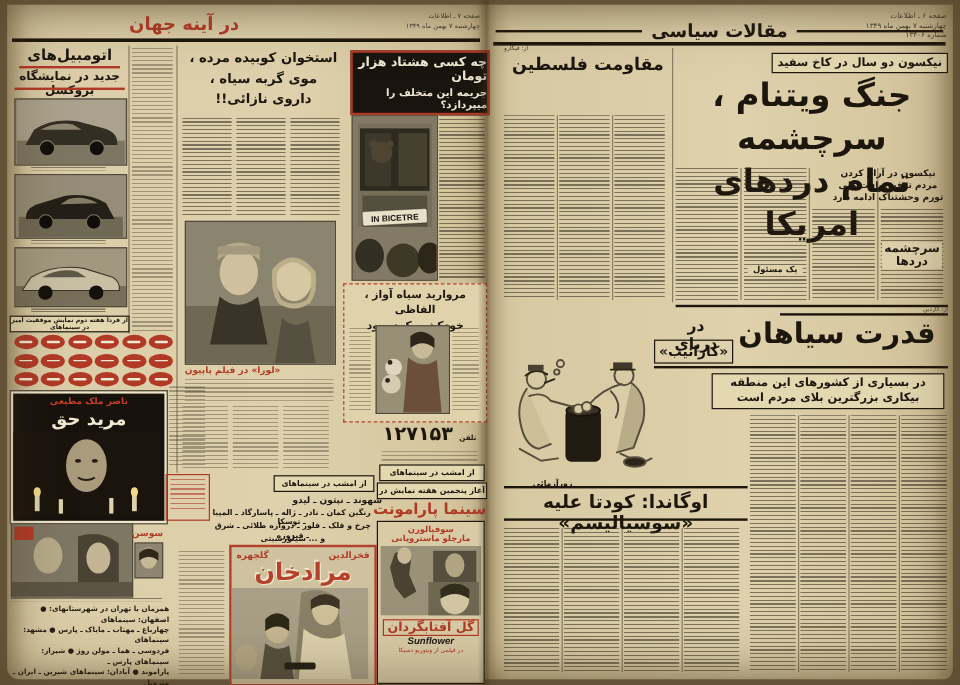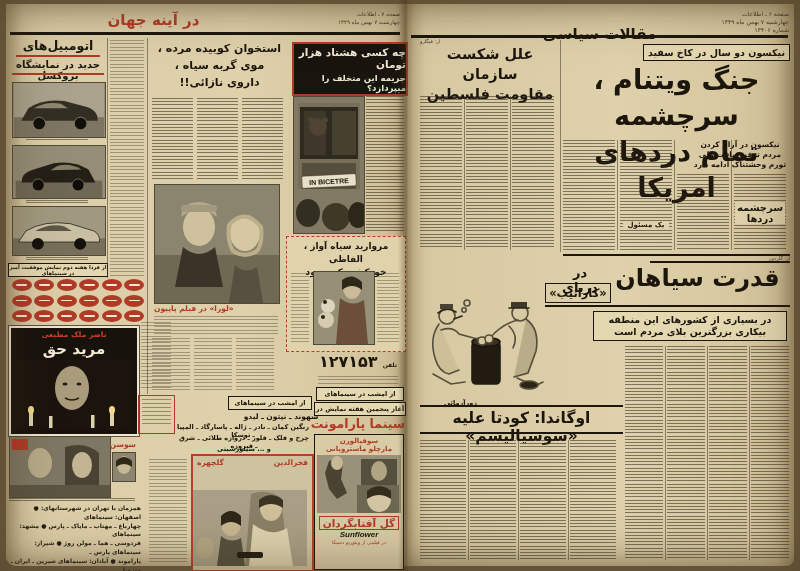--- a/index.html
+++ b/index.html
@@ -30,30 +30,29 @@
 <body>
 
 <div class="page right">
 
   <div class="abs rtl" style="right:5px;top:6px;width:120px;text-align:right;font-size:6px;line-height:8px;color:#40382b;">
     <div>صفحه ۶ ـ اطلاعات</div>
     <div>چهارشنبه ۷ بهمن ماه ۱۳۴۹</div>
     <div>شماره ۱۳۴۰۶</div>
   </div>
 
-  <div class="abs" style="left:8px;right:8px;top:13px;display:flex;align-items:center;gap:8px;direction:rtl;flex-direction:column;">
+  <div class="abs" style="left:8px;right:8px;top:13px;display:flex;align-items:center;gap:8px;direction:rtl;">
     <div style="flex:1;height:2px;background:#1c160c;"></div>
     <div class="hl" style="font-size:15px;">مقالات سیاسی</div>
     <div style="flex:1;height:2px;background:#1c160c;"></div>
   </div>
   <div class="hr" style="left:6px;right:6px;top:31px;height:2.5px;"></div>
 
   <div class="abs rtl" style="left:15px;top:34px;width:140px;text-align:left;font-size:5px;color:#40382b;">از: فیگارو</div>
   <div class="abs hl" style="left:15px;top:40px;width:140px;font-size:14.5px;line-height:20px;">
-    <div>علل شکست سازمان</div>
     <div>مقاومت فلسطین</div>
   </div>
   <div class="abs sim" style="left:15px;top:92px;width:42px;height:154px;"></div>
   <div class="abs sim" style="left:61px;top:92px;width:42px;height:154px;"></div>
   <div class="abs sim" style="left:107px;top:92px;width:42px;height:154px;"></div>
   <div class="vr" style="left:59px;top:92px;height:154px;"></div>
   <div class="vr" style="left:105px;top:92px;height:154px;"></div>
   <div class="vr" style="left:155px;top:36px;height:212px;"></div>
 
   <div class="abs inkbox center" style="left:238px;top:40px;width:145px;height:15px;background:#e4d8b1;">
@@ -411,20 +410,21 @@
     <span class="hl" style="font-size:6.5px;">از امشب در سینماهای</span>
   </div>
   <div class="abs hl" style="left:170px;top:408px;width:134px;font-size:7.5px;margin-left:38px;">شهوند ـ نپتون ـ لیدو</div>
   <div class="abs hl" style="left:170px;top:419px;width:134px;font-size:6.5px;">رنگین کمان ـ نادر ـ ژاله ـ پاسارگاد ـ المپیا ـ توسکا</div>
   <div class="abs hl" style="left:172px;top:430px;width:132px;font-size:6.5px;">چرخ و فلک ـ فلور ـ دروازه طلائی ـ شرق ـ فیروزه</div>
   <div class="abs hl" style="left:172px;top:441px;width:132px;font-size:6.5px;">و ... سیلورسیتی</div>
 
   <div class="abs" style="left:185px;top:450px;width:119px;height:114px;border:2.5px solid #b5402c;background:#cfc29e;overflow:hidden;">
     <div class="abs" style="right:4px;top:2px;font-size:7.5px;font-weight:bold;color:#b13a27;direction:rtl;">فخرالدین</div>
     <div class="abs" style="left:4px;top:2px;font-size:7.5px;font-weight:bold;color:#b13a27;direction:rtl;">گلچهره</div>
+    <div class="abs" style="left:0;top:8px;width:100%;text-align:center;font-size:20px;font-weight:bold;color:#b5402c;text-shadow:1px 1px 0 #efe6cd,-1px -1px 0 #efe6cd;direction:rtl;">مرادخان</div>
     <svg class="abs" style="left:0;top:34px;" width="114" height="76" viewBox="0 0 114 76">
       <rect width="114" height="76" fill="#a89f86"></rect>
       <path d="M58,4 q16,-6 30,4 l8,68 l-44,0 Z" fill="#8a8067"></path>
       <ellipse cx="78" cy="18" rx="11" ry="13" fill="#cfc09a"></ellipse>
       <path d="M66,10 q12,-10 24,0 l0,8 q-12,-8 -24,0 Z" fill="#3b3424"></path>
       <path d="M60,34 q18,14 34,4 l6,38 l-44,0 Z" fill="#ded2ae"></path>
       <ellipse cx="38" cy="34" rx="10" ry="12" fill="#c6b790"></ellipse>
       <path d="M28,26 q10,-10 20,0 l0,10 q-10,-8 -20,0 Z" fill="#2e2818"></path>
       <path d="M28,46 q10,8 20,2 l4,28 l-28,0 Z" fill="#55503e"></path>
       <ellipse cx="12" cy="58" rx="9" ry="11" fill="#b4a783"></ellipse>

